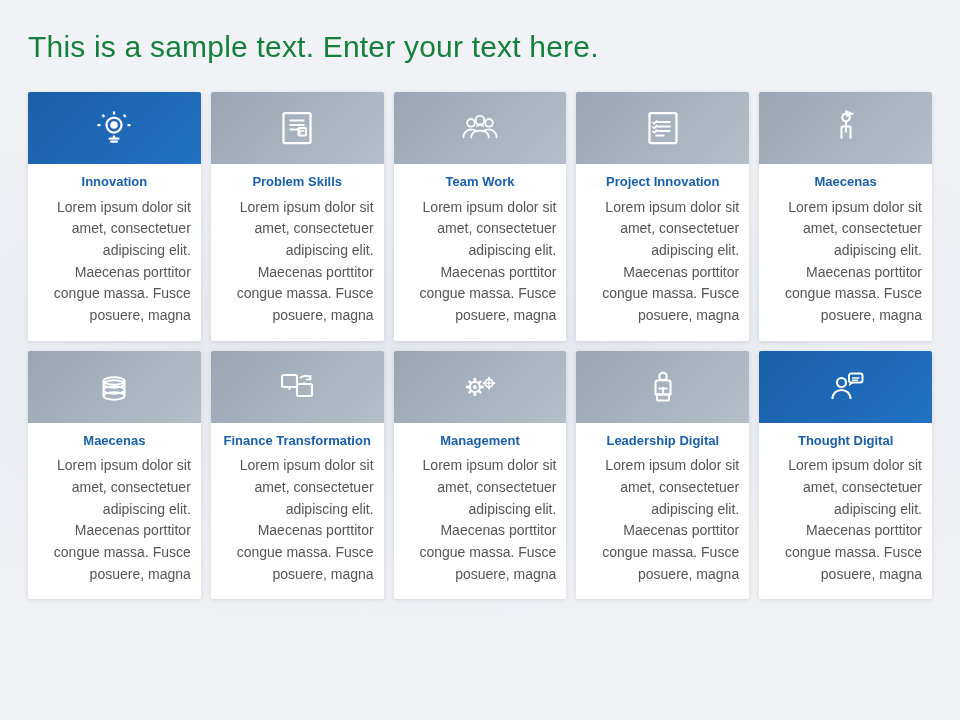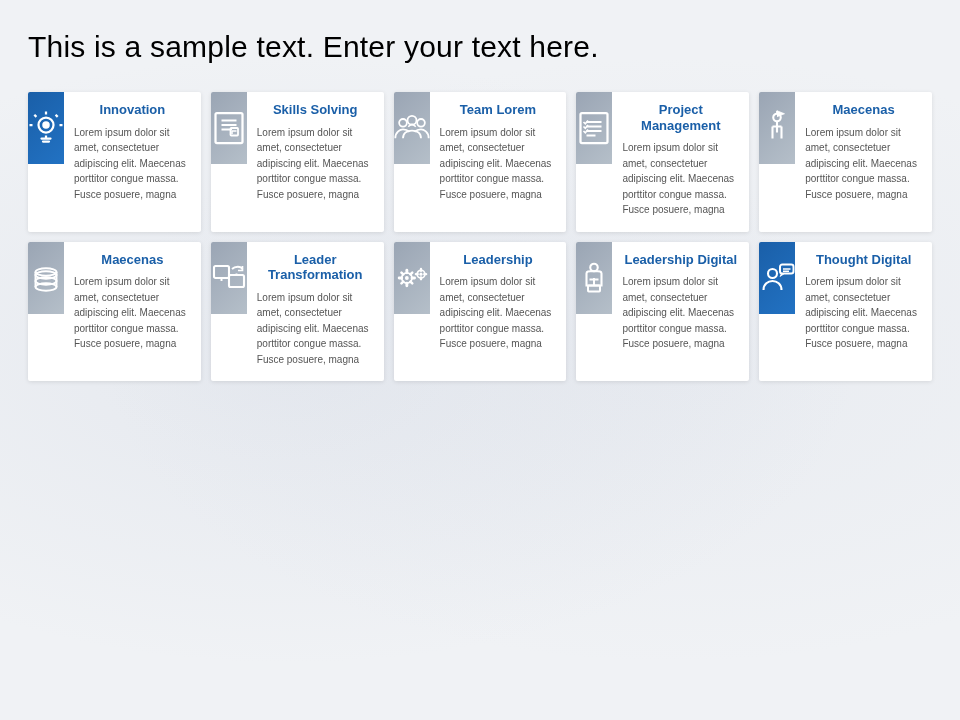--- a/index.html
+++ b/index.html
@@ -24,37 +24,38 @@
 
     .page-wrapper {
       position: relative;
       z-index: 1;
       padding: 30px 28px 20px 28px;
     }
 
     .page-title {
       font-size: 30px;
       font-weight: 300;
-      color: #000000;
+      color: #15803d;
       margin-bottom: 28px;
       letter-spacing: 0.2px;
     }
 
     .grid {
       display: grid;
       grid-template-columns: repeat(5, 1fr);
       gap: 10px;
     }
 
     .card {
       background: #ffffff;
       border-radius: 2px;
       box-shadow: 0 1px 4px rgba(0,0,0,0.10);
       overflow: hidden;
       display: flex;
+      flex-direction: column;
     }
 
     .card-icon-bar {
       height: 72px;
       display: flex;
       align-items: center;
       justify-content: center;
       background: linear-gradient(135deg, #9aa5b4 0%, #b5bfc9 100%);
       flex-shrink: 0;
     }
@@ -77,24 +78,24 @@
     .card-title {
       font-size: 13px;
       font-weight: 700;
       color: #1a5fa8;
       margin-bottom: 7px;
       text-align: center;
       line-height: 1.2;
     }
 
     .card-text {
-      font-size: 10px;
+      font-size: 14px;
       color: #555;
       line-height: 1.55;
-      text-align: left;
+      text-align: right;
     }
 
     .bottom-grid {
       margin-top: 10px;
     }
   </style>
 </head>
 <body>
 
 <div class="bg-watermark"></div>
@@ -130,59 +131,59 @@
           <rect x="3" y="2" width="18" height="20" rx="1" fill="none" stroke="white" stroke-width="1.5"></rect>
           <line x1="7" y1="7" x2="17" y2="7" stroke="white" stroke-width="1.2"></line>
           <line x1="7" y1="10" x2="17" y2="10" stroke="white" stroke-width="1.2"></line>
           <line x1="7" y1="13" x2="14" y2="13" stroke="white" stroke-width="1.2"></line>
           <rect x="13" y="12" width="5" height="5" rx="0.5" fill="none" stroke="white" stroke-width="1.2"></rect>
           <line x1="14" y1="14" x2="14" y2="16" stroke="white" stroke-width="1"></line>
           <line x1="14" y1="14" x2="17" y2="14" stroke="white" stroke-width="1"></line>
         </svg>
       </div>
       <div class="card-body">
-        <div class="card-title">Skills Solving</div>
+        <div class="card-title">Problem Skills</div>
         <div class="card-text">Lorem ipsum dolor sit amet, consectetuer adipiscing elit. Maecenas porttitor congue massa. Fusce posuere, magna</div>
       </div>
     </div>
 
     <div class="card">
       <div class="card-icon-bar">
         <svg viewBox="0 0 28 24" xmlns="http://www.w3.org/2000/svg">
           <circle cx="7" cy="8" r="3" fill="none" stroke="white" stroke-width="1.4"></circle>
           <circle cx="14" cy="6" r="3.5" fill="none" stroke="white" stroke-width="1.4"></circle>
           <circle cx="21" cy="8" r="3" fill="none" stroke="white" stroke-width="1.4"></circle>
           <path d="M1 20 C1 15 5 13 7 13 C9 13 11 14 12 15" fill="none" stroke="white" stroke-width="1.4"></path>
           <path d="M27 20 C27 15 23 13 21 13 C19 13 17 14 16 15" fill="none" stroke="white" stroke-width="1.4"></path>
           <path d="M7 20 C7 16 10 14 14 14 C18 14 21 16 21 20" fill="none" stroke="white" stroke-width="1.4"></path>
 
           <polyline points="11,11 14,9 17,11" fill="none" stroke="white" stroke-width="1.2"></polyline>
         </svg>
       </div>
       <div class="card-body">
-        <div class="card-title">Team Lorem</div>
+        <div class="card-title">Team Work</div>
         <div class="card-text">Lorem ipsum dolor sit amet, consectetuer adipiscing elit. Maecenas porttitor congue massa. Fusce posuere, magna</div>
       </div>
     </div>
 
     <div class="card">
       <div class="card-icon-bar">
         <svg viewBox="0 0 24 24" xmlns="http://www.w3.org/2000/svg">
           <rect x="3" y="2" width="18" height="20" rx="1" fill="none" stroke="white" stroke-width="1.5"></rect>
           <line x1="7" y1="8" x2="17" y2="8" stroke="white" stroke-width="1.2"></line>
           <line x1="7" y1="11" x2="17" y2="11" stroke="white" stroke-width="1.2"></line>
           <line x1="7" y1="14" x2="17" y2="14" stroke="white" stroke-width="1.2"></line>
           <line x1="7" y1="17" x2="13" y2="17" stroke="white" stroke-width="1.2"></line>
           <polyline points="5,8 6.2,9.2 8,7" fill="none" stroke="white" stroke-width="1.1"></polyline>
           <polyline points="5,11 6.2,12.2 8,10" fill="none" stroke="white" stroke-width="1.1"></polyline>
           <polyline points="5,14 6.2,15.2 8,13" fill="none" stroke="white" stroke-width="1.1"></polyline>
         </svg>
       </div>
       <div class="card-body">
-        <div class="card-title">Project Management</div>
+        <div class="card-title">Project Innovation</div>
         <div class="card-text">Lorem ipsum dolor sit amet, consectetuer adipiscing elit. Maecenas porttitor congue massa. Fusce posuere, magna</div>
       </div>
     </div>
 
     <div class="card">
       <div class="card-icon-bar">
         <svg viewBox="0 0 24 24" xmlns="http://www.w3.org/2000/svg">
 
           <circle cx="12" cy="5" r="2.5" fill="none" stroke="white" stroke-width="1.4"></circle>
           <line x1="12" y1="7.5" x2="12" y2="15" stroke="white" stroke-width="1.4"></line>
@@ -233,21 +234,21 @@
           <rect x="2" y="4" width="10" height="8" rx="1" fill="none" stroke="white" stroke-width="1.4"></rect>
           <rect x="12" y="10" width="10" height="8" rx="1" fill="none" stroke="white" stroke-width="1.4"></rect>
           <line x1="7" y1="12" x2="7" y2="14" stroke="white" stroke-width="1.3"></line>
           <line x1="17" y1="10" x2="17" y2="9" stroke="white" stroke-width="1.3"></line>
 
           <path d="M14 6 C16 4 20 4 21 6" fill="none" stroke="white" stroke-width="1.2"></path>
           <polyline points="21,4 21,7 18,7" fill="none" stroke="white" stroke-width="1.1"></polyline>
         </svg>
       </div>
       <div class="card-body">
-        <div class="card-title">Leader Transformation</div>
+        <div class="card-title">Finance Transformation</div>
         <div class="card-text">Lorem ipsum dolor sit amet, consectetuer adipiscing elit. Maecenas porttitor congue massa. Fusce posuere, magna</div>
       </div>
     </div>
 
     <div class="card">
       <div class="card-icon-bar">
         <svg viewBox="0 0 28 24" xmlns="http://www.w3.org/2000/svg">
 
           <circle cx="10" cy="12" r="4" fill="none" stroke="white" stroke-width="1.4"></circle>
           <circle cx="10" cy="12" r="1.5" fill="white"></circle>
@@ -262,21 +263,21 @@
 
           <circle cx="21" cy="9" r="3" fill="none" stroke="white" stroke-width="1.3"></circle>
           <circle cx="21" cy="9" r="1.2" fill="white"></circle>
           <line x1="21" y1="5" x2="21" y2="6.5" stroke="white" stroke-width="1.8" stroke-linecap="round"></line>
           <line x1="21" y1="11.5" x2="21" y2="13" stroke="white" stroke-width="1.8" stroke-linecap="round"></line>
           <line x1="17" y1="9" x2="18.5" y2="9" stroke="white" stroke-width="1.8" stroke-linecap="round"></line>
           <line x1="23.5" y1="9" x2="25" y2="9" stroke="white" stroke-width="1.8" stroke-linecap="round"></line>
         </svg>
       </div>
       <div class="card-body">
-        <div class="card-title">Leadership</div>
+        <div class="card-title">Management</div>
         <div class="card-text">Lorem ipsum dolor sit amet, consectetuer adipiscing elit. Maecenas porttitor congue massa. Fusce posuere, magna</div>
       </div>
     </div>
 
     <div class="card">
       <div class="card-icon-bar">
         <svg viewBox="0 0 24 24" xmlns="http://www.w3.org/2000/svg">
 
           <circle cx="12" cy="5" r="2.5" fill="none" stroke="white" stroke-width="1.4"></circle>
           <path d="M7 9 C7 7 9 7.5 12 7.5 C15 7.5 17 7 17 9 L17 17 L7 17 Z" fill="none" stroke="white" stroke-width="1.4"></path>

